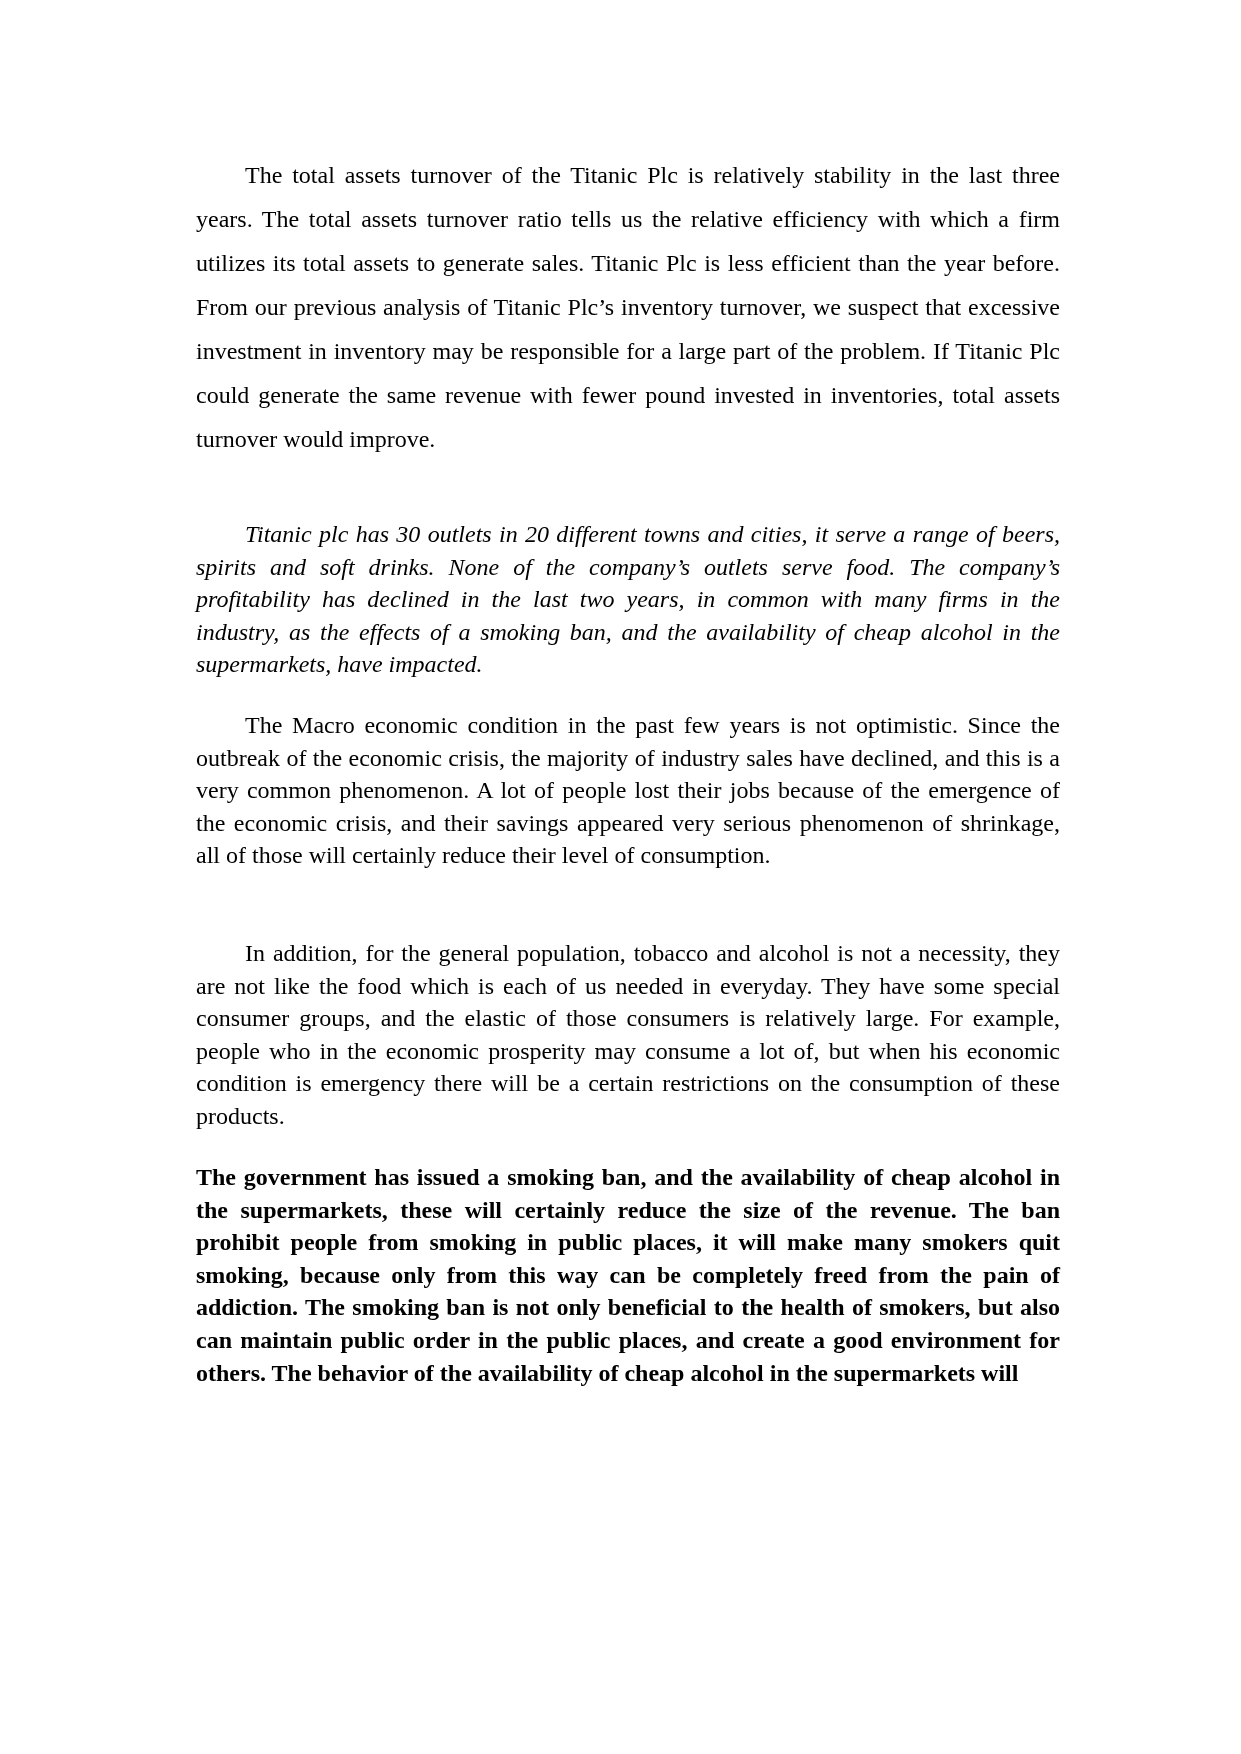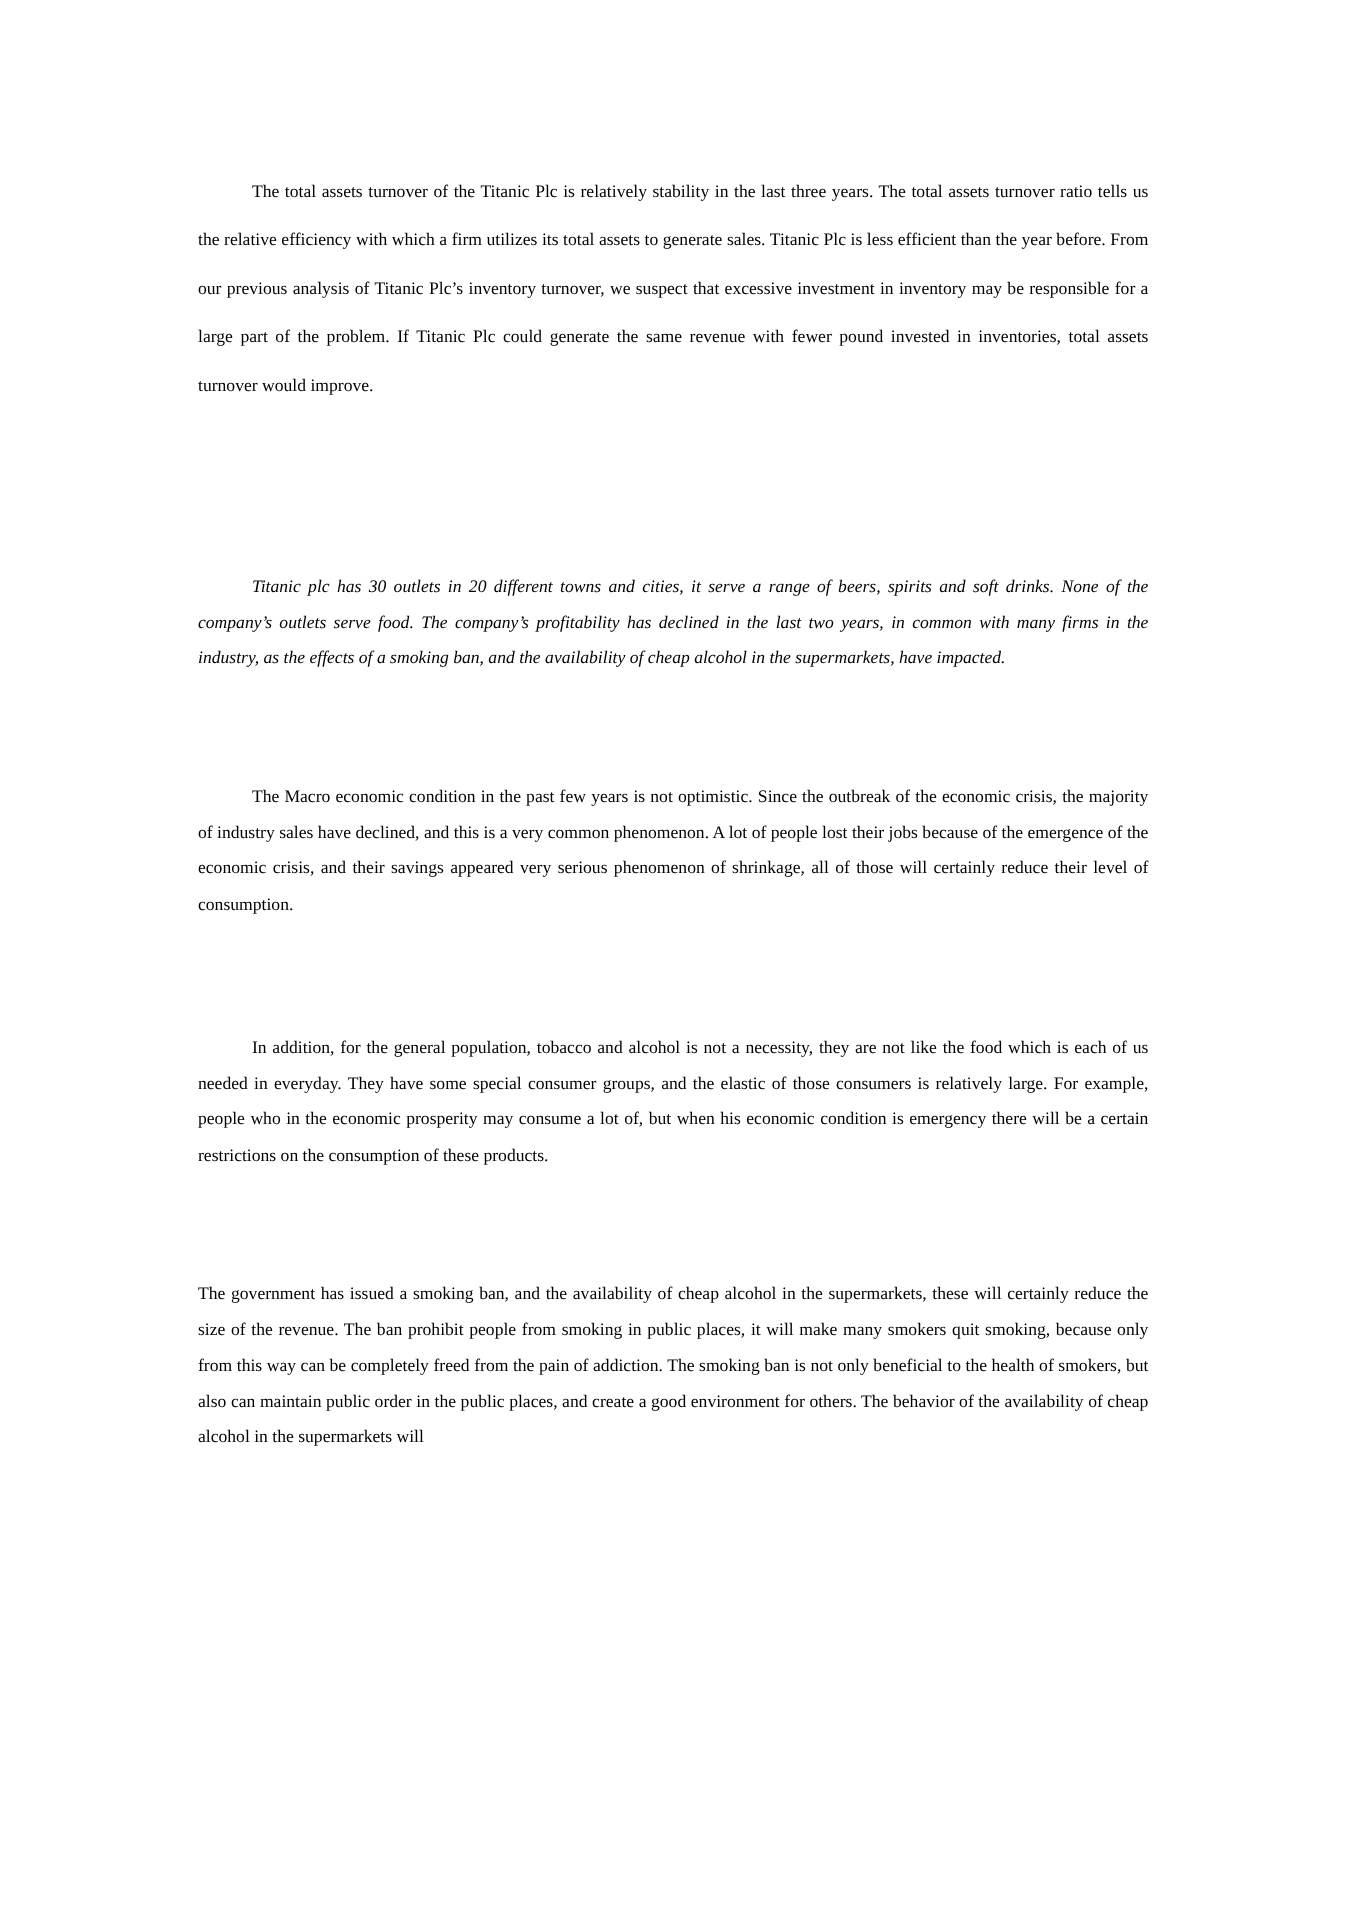--- a/index.html
+++ b/index.html
@@ -15,37 +15,37 @@
   }
   .page {
     position: absolute;
     left: 0; top: 0;
     width: 1241px;
     height: 1754px;
     background: #ffffff;
   }
   .para {
     position: absolute;
-    left: 180px;
+    left: 196px;
     width: 864px;
     margin: 0;
     font-family: "Liberation Serif", "DejaVu Serif", serif;
-    font-size: 16px;
+    font-size: 24px;
     color: #000000;
     text-align: justify;
     text-align-last: left;
     line-height: 32.6px;
   }
   .para.indent { text-indent: 49px; }
   .para.double { line-height: 44px; }
   #p1 { top: 153px; }
   #p2 { top: 518px; font-style: italic; }
   #p3 { top: 709px; }
   #p4 { top: 937px; }
-  #p5 { top: 1161px; }
+  #p5 { top: 1161px; font-weight: bold; }
 </style>
 </head>
 <body>
 
 <div class="page">
   <p id="p1" class="para indent double">The total assets turnover of the Titanic Plc is relatively stability in the last three years. The total assets turnover ratio tells us the relative efficiency with which a firm utilizes its total assets to generate sales. Titanic Plc is less efficient than the year before. From our previous analysis of Titanic Plc’s inventory turnover, we suspect that excessive investment in inventory may be responsible for a large part of the problem. If Titanic Plc could generate the same revenue with fewer pound invested in inventories, total assets turnover would improve.</p>
 
   <p id="p2" class="para indent">Titanic plc has 30 outlets in 20 different towns and cities, it serve a range of beers, spirits and soft drinks. None of the company’s outlets serve food. The company’s profitability has declined in the last two years, in common with many firms in the industry, as the effects of a smoking ban, and the availability of cheap alcohol in the supermarkets, have impacted.</p>
 
   <p id="p3" class="para indent">The Macro economic condition in the past few years is not optimistic. Since the outbreak of the economic crisis, the majority of industry sales have declined, and this is a very common phenomenon. A lot of people lost their jobs because of the emergence of the economic crisis, and their savings appeared very serious phenomenon of shrinkage, all of those will certainly reduce their level of consumption.</p>

